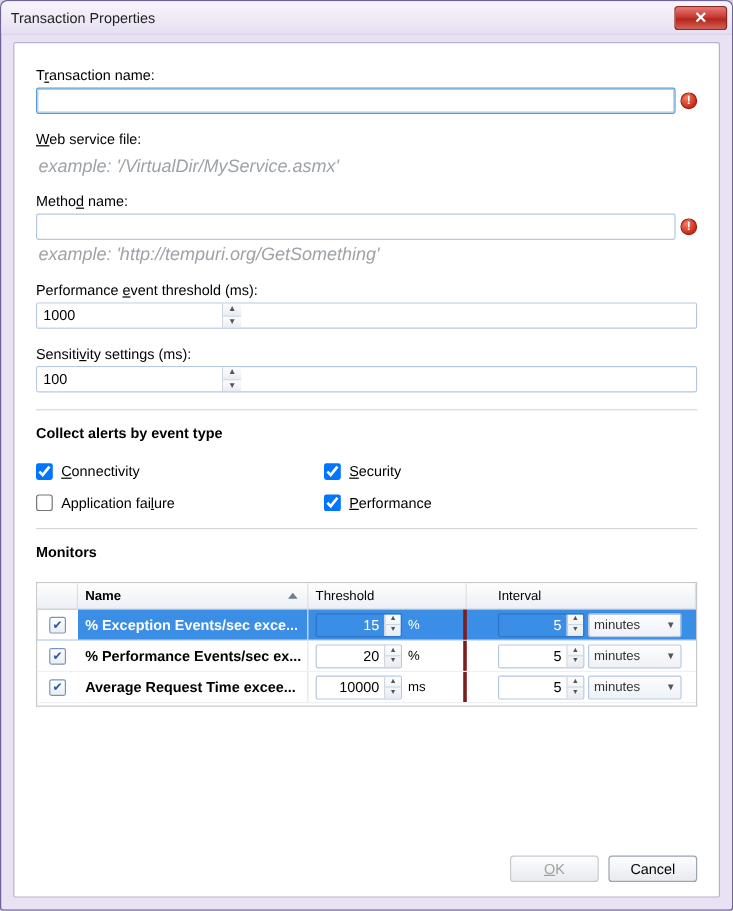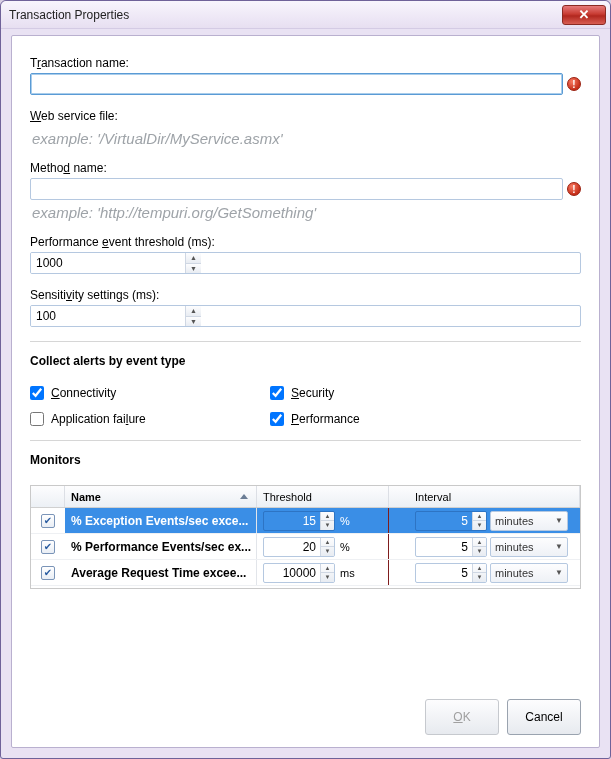--- a/index.html
+++ b/index.html
@@ -159,21 +159,21 @@
     display: flex; align-items: center; justify-content: center;
     color: #2a5ca0; font-size: 10px;
   }
   .tr.selected .td.col-chk { background: #fff; color: #000; }
   .td.col-name {
     width: 192px;
     white-space: nowrap; overflow: hidden; text-overflow: ellipsis;
     border-right: 1px solid #e2e5ea;
   }
   .td.col-thr, .td.col-int { gap: 3px; }
-  .td.col-thr { width: 132px; border-right: 1px solid #7f1d1d; }
+  .td.col-thr { width: 132px; border-right: 3px solid #7f1d1d; }
   .td.col-int { flex: 1; }
   .cell-spin {
     display: inline-flex; height: 20px;
     border: 1px solid #b5c8e0;
     background: #fff;
     border-radius: 2px;
     overflow: hidden;
   }
   .cell-spin input {
     border: none; outline: none; width: 56px;
@@ -202,21 +202,21 @@
     min-width: 78px;
     font-size: 11px; color: #333;
   }
   .dd .arrow { margin-left: auto; font-size: 8px; color: #555; }
   .footer {
     margin-top: auto;
     display: flex; justify-content: flex-end; gap: 8px;
     padding-top: 10px;
   }
   .btn {
-    height: 36px; min-width: 74px;
+    height: 22px; min-width: 74px;
     border: 1px solid #9aa3af;
     background: linear-gradient(#fdfdfe,#e7eaef);
     border-radius: 3px;
     font: inherit;
     padding: 0 10px;
   }
   .btn:disabled { color: #a0a0a0; border-color: #c6c9ce; }
   .gap10 { height: 10px; }
 </style>
 </head>

